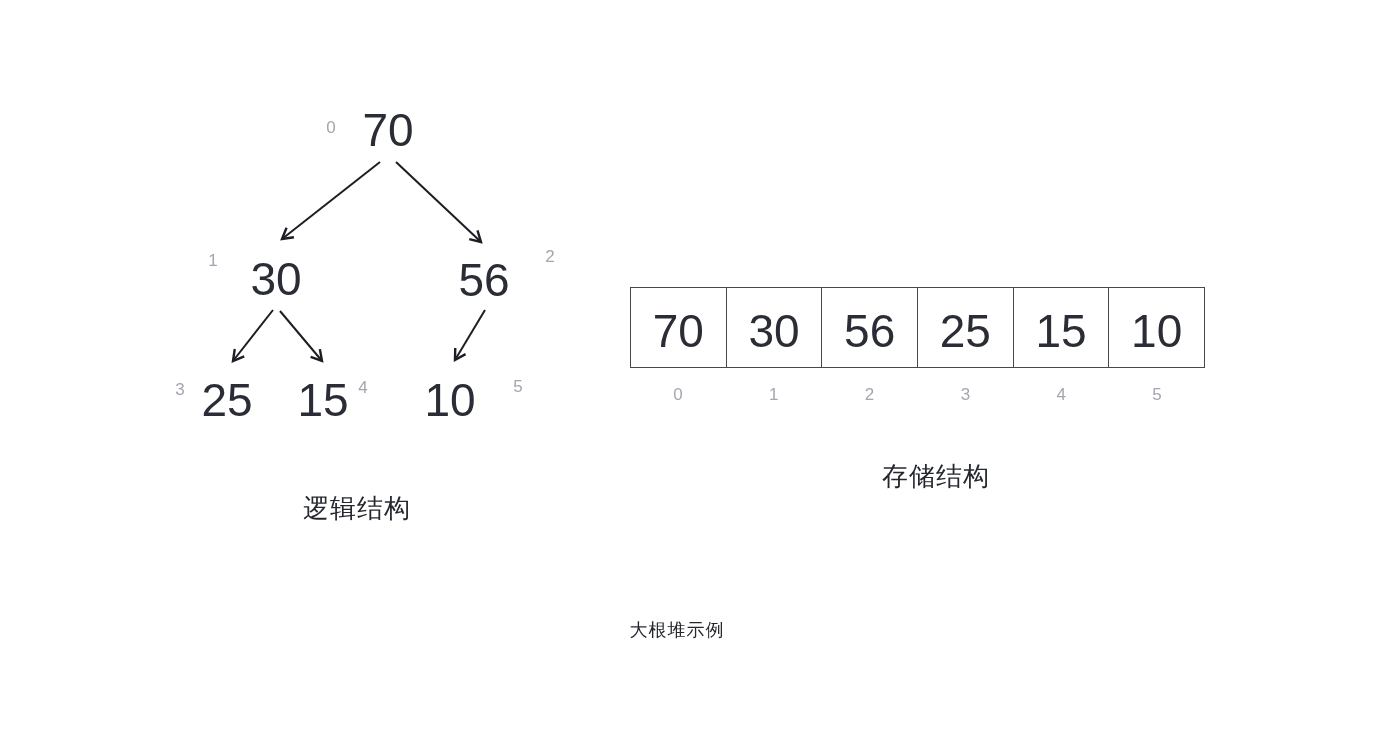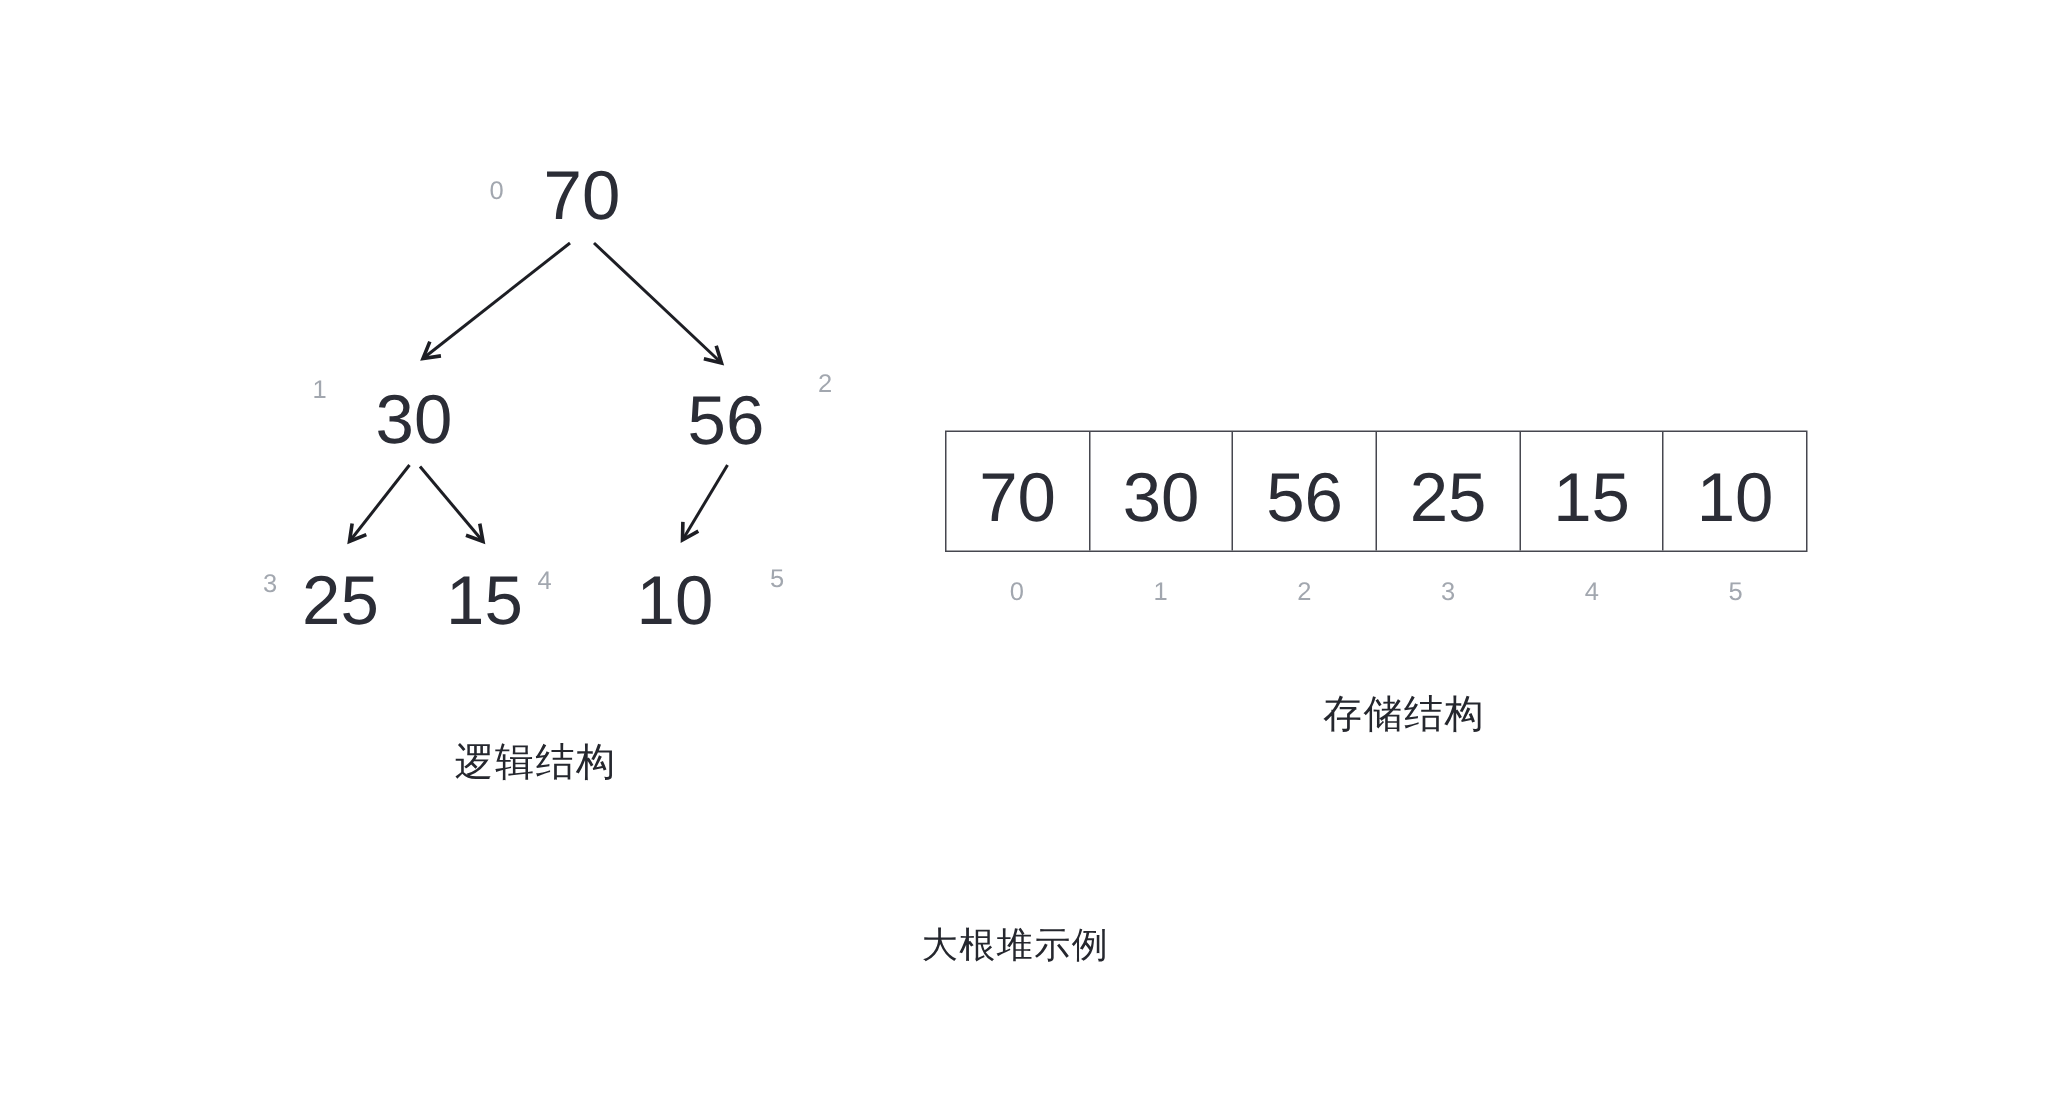--- a/index.html
+++ b/index.html
@@ -76,21 +76,21 @@
     position: absolute;
     transform: translate(-50%, -50%);
     font-size: 26px;
     color: #25272e;
     letter-spacing: 1px;
     white-space: nowrap;
   }
   .caption {
     position: absolute;
     transform: translate(-50%, -50%);
-    font-size: 24px;
+    font-size: 18px;
     color: #25272e;
     letter-spacing: 1px;
     white-space: nowrap;
     text-align: center;
   }
 </style>
 </head>
 <body>
 
 <div class="canvas">

